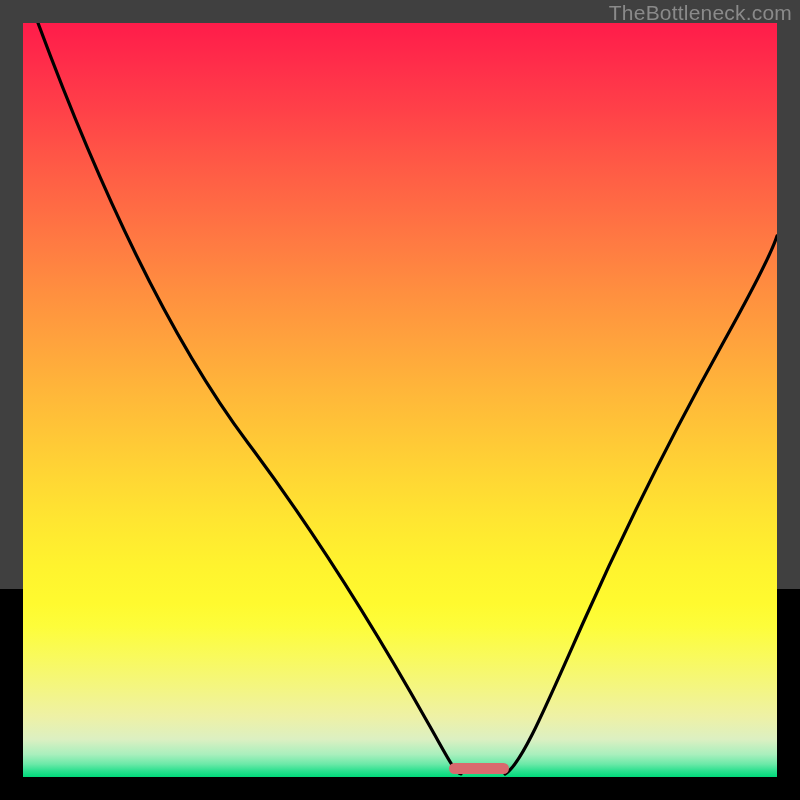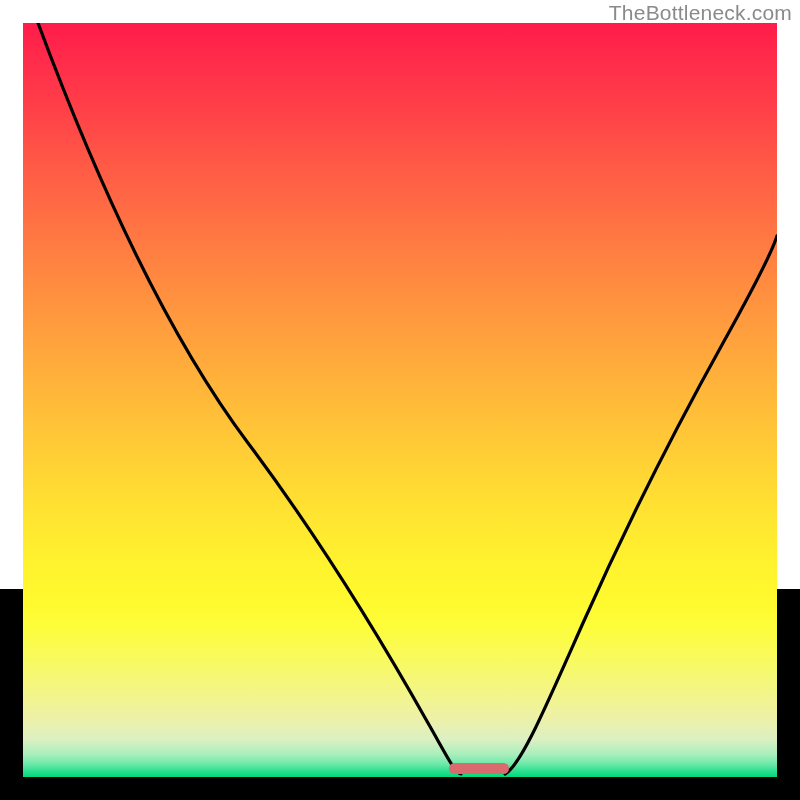--- a/index.html
+++ b/index.html
@@ -8,21 +8,21 @@
     width: 800px;
     height: 800px;
     background: #000;
     overflow: hidden;
     font-family: Arial, Helvetica, sans-serif;
   }
   .frame {
     position: relative;
     width: 800px;
     height: 589px;
-    background: #ffffff;
+    background: #404040;
   }
   .plot {
     position: absolute;
     left: 23px;
     top: 23px;
     width: 754px;
     height: 754px;
     background: linear-gradient(to bottom,
       #ff1c4a 0%,
       #ff2f4a 6%,

